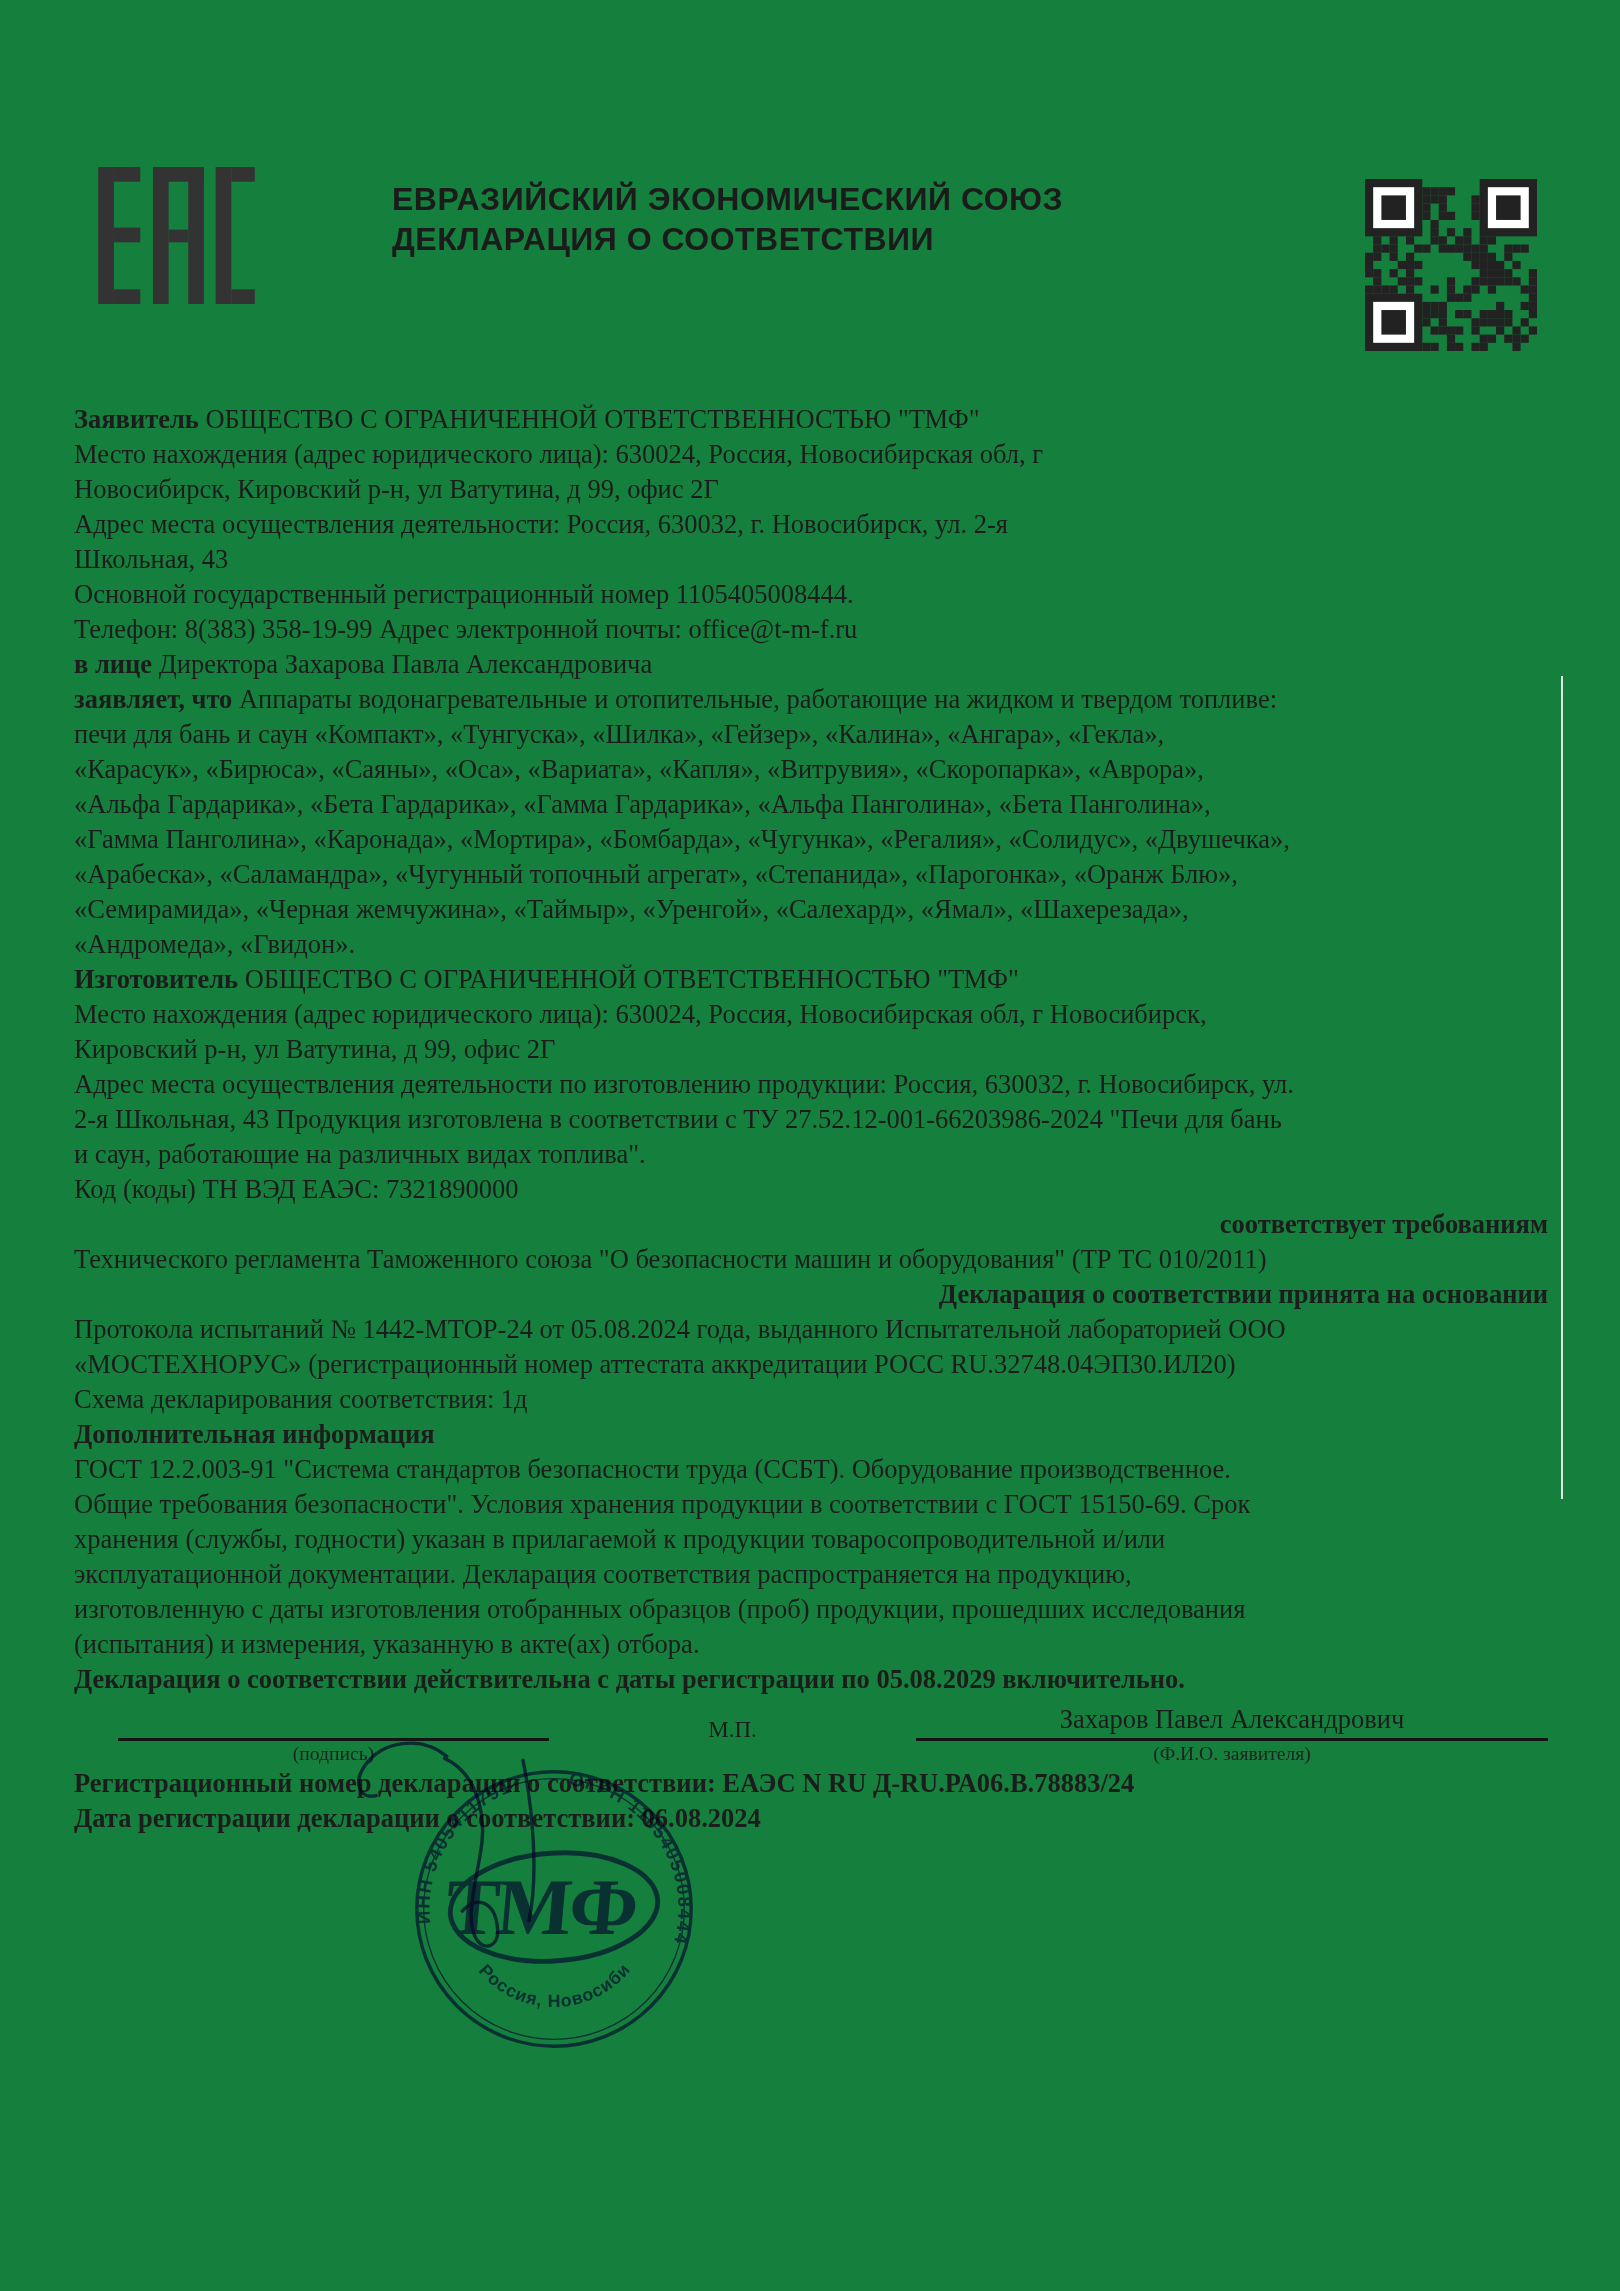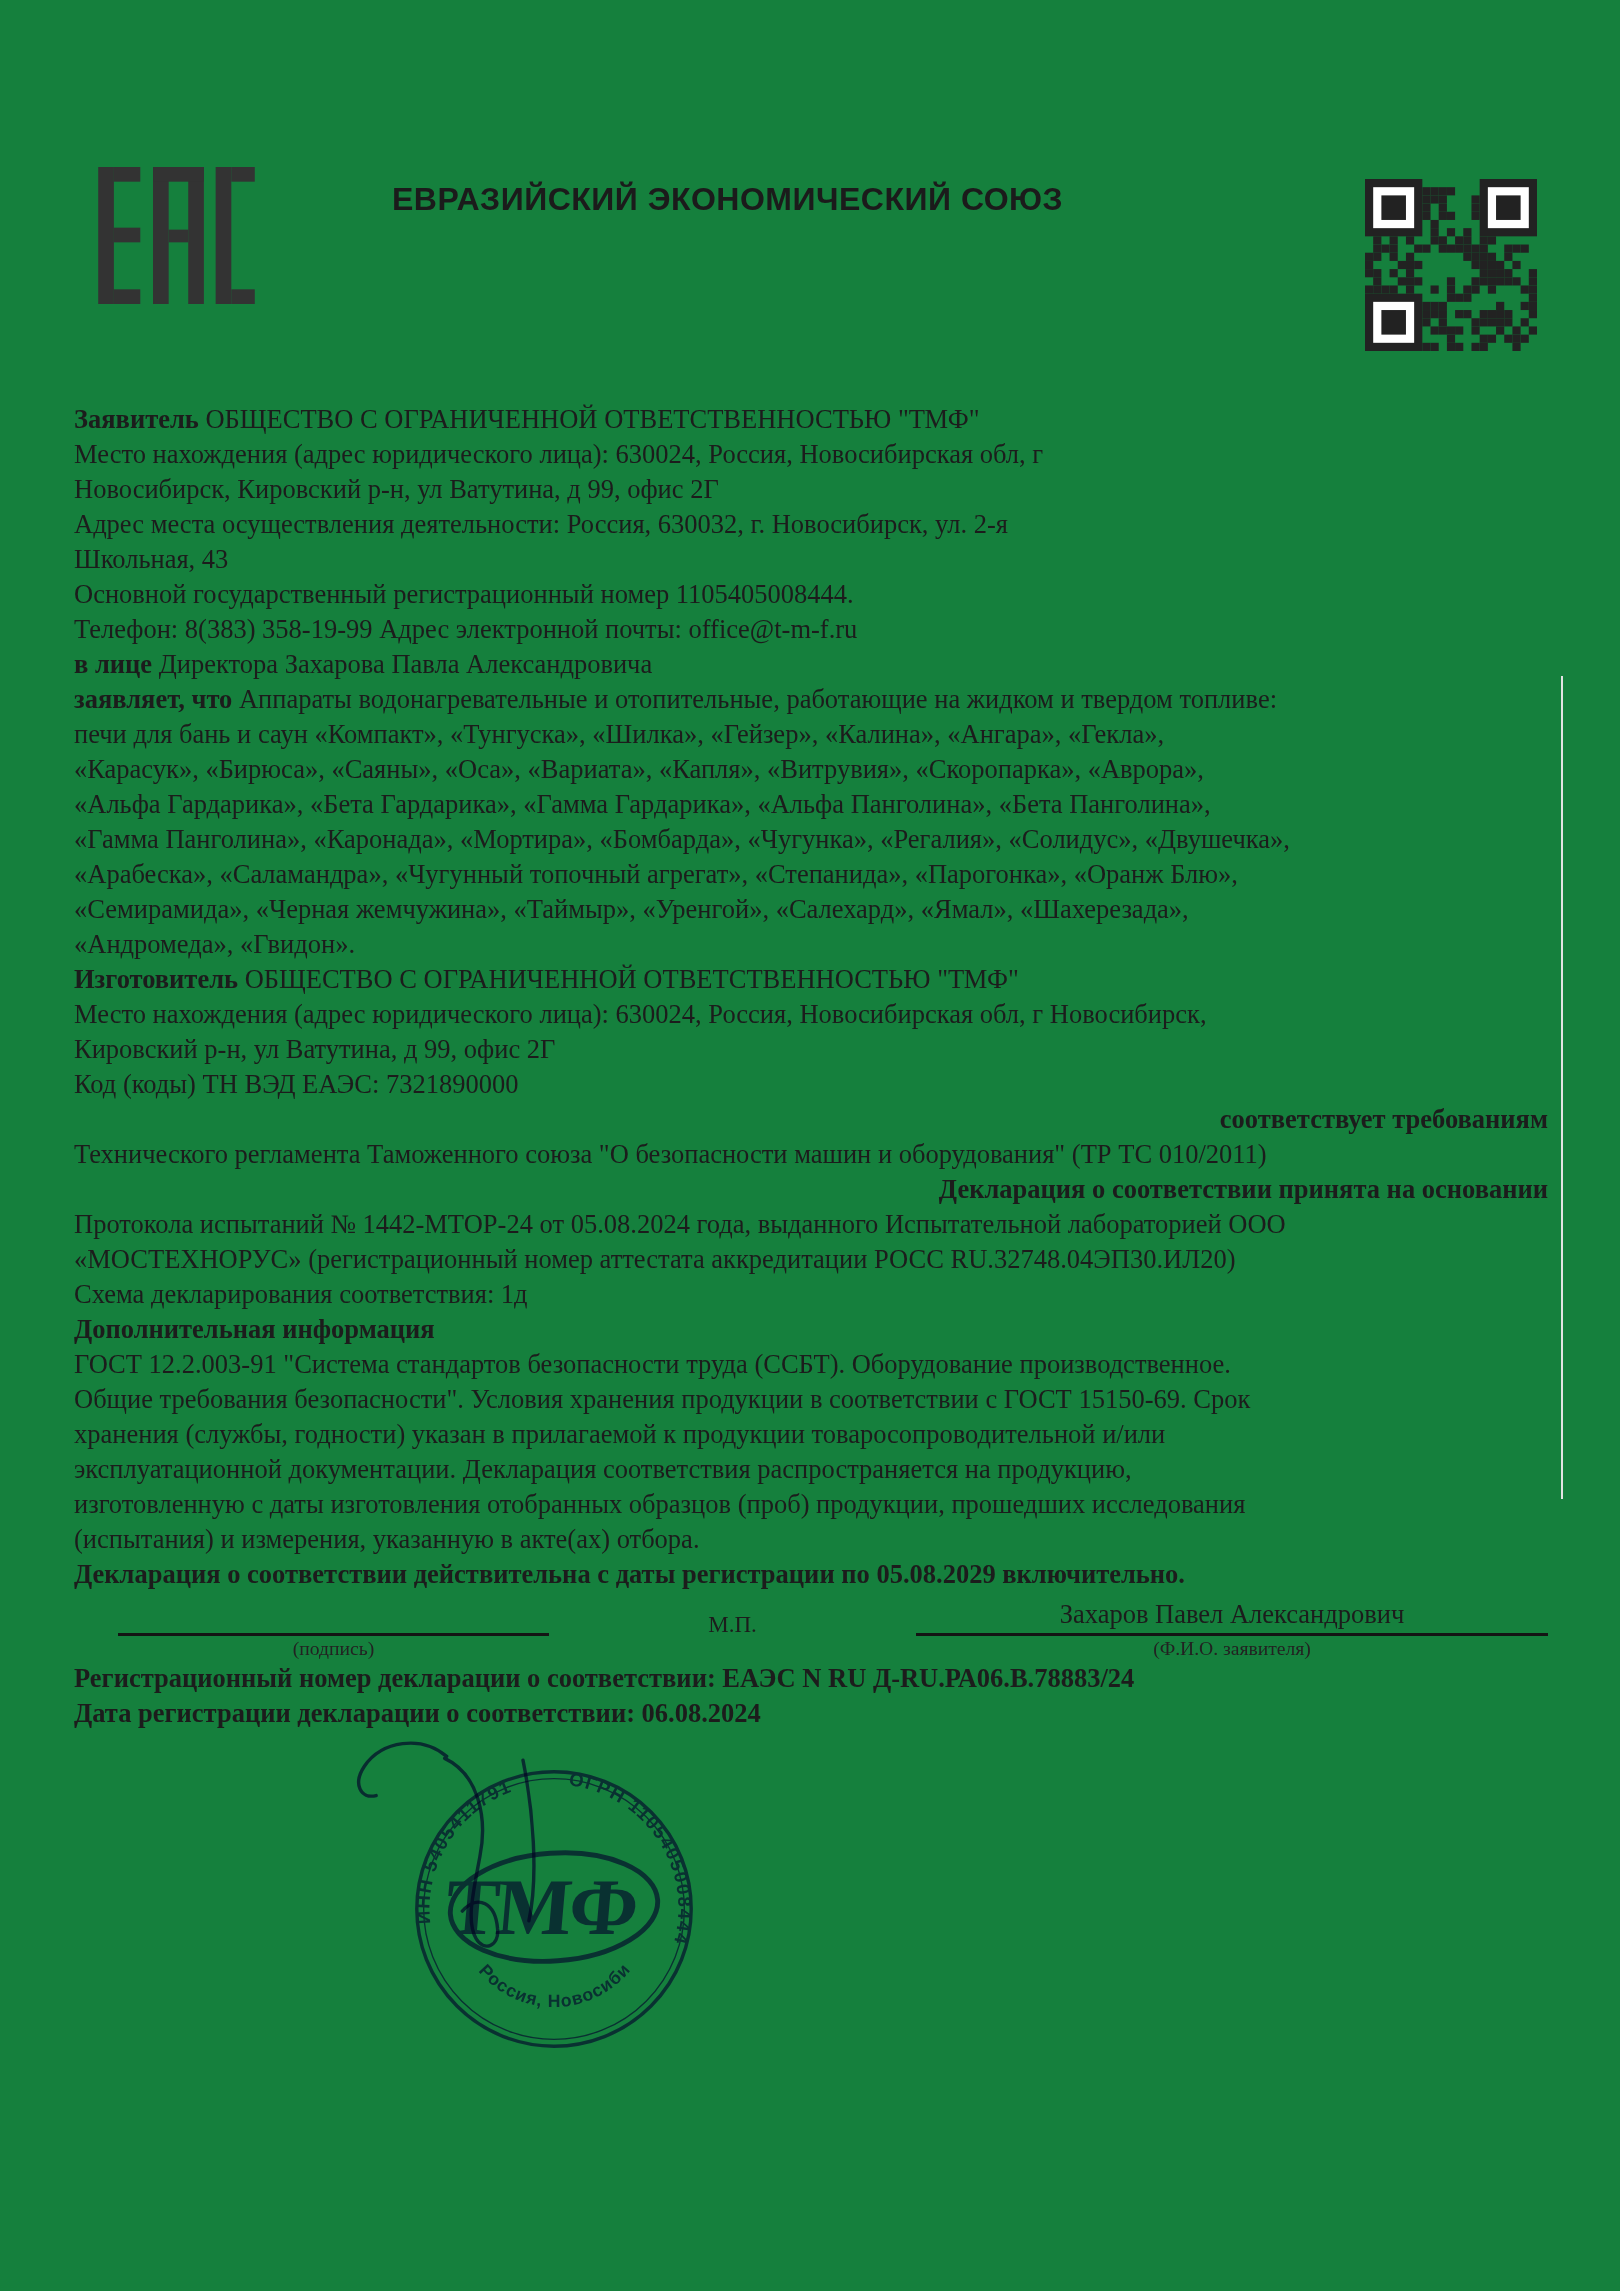--- a/index.html
+++ b/index.html
@@ -105,20 +105,21 @@
         <rect x="72" y="64" width="20" height="13"></rect>
 
         <rect x="120" y="0" width="16" height="140"></rect>
         <rect x="136" y="0" width="24" height="15"></rect>
         <rect x="136" y="125" width="24" height="15"></rect>
       </g>
     </svg>
 
     <div class="title-block">
       <div>ЕВРАЗИЙСКИЙ ЭКОНОМИЧЕСКИЙ СОЮЗ</div>
+      <div>ДЕКЛАРАЦИЯ О СООТВЕТСТВИИ</div>
     </div>
 
     <svg class="qr" viewBox="0 0 168 168" xmlns="http://www.w3.org/2000/svg">
       <g id="qr-modules" fill="#222222">
           <rect x="0" y="0" width="56" height="56"></rect>
           <rect x="8" y="8" width="40" height="40" fill="#ffffff"></rect>
           <rect x="16" y="16" width="24" height="24" fill="#222222"></rect>
           <rect x="112" y="0" width="56" height="56"></rect>
           <rect x="120" y="8" width="40" height="40" fill="#ffffff"></rect>
           <rect x="128" y="16" width="24" height="24" fill="#222222"></rect>
@@ -287,20 +288,23 @@
 «Карасук», «Бирюса», «Саяны», «Оса», «Вариата», «Капля», «Витрувия», «Скоропарка», «Аврора»,
 «Альфа Гардарика», «Бета Гардарика», «Гамма Гардарика», «Альфа Панголина», «Бета Панголина»,
 «Гамма Панголина», «Каронада», «Мортира», «Бомбарда», «Чугунка», «Регалия», «Солидус», «Двушечка»,
 «Арабеска», «Саламандра», «Чугунный топочный агрегат», «Степанида», «Парогонка», «Оранж Блю»,
 «Семирамида», «Черная жемчужина», «Таймыр», «Уренгой», «Салехард», «Ямал», «Шахерезада»,
 «Андромеда», «Гвидон».</span></p>
 
     <p class="mt4"><b>Изготовитель</b><span> ОБЩЕСТВО С ОГРАНИЧЕННОЙ ОТВЕТСТВЕННОСТЬЮ "ТМФ"</span></p>
     <p>Место нахождения (адрес юридического лица): 630024, Россия, Новосибирская обл, г Новосибирск,
 Кировский р-н, ул Ватутина, д 99, офис 2Г</p>
+    <p>Адрес места осуществления деятельности по изготовлению продукции: Россия, 630032, г. Новосибирск, ул.
+2-я Школьная, 43 Продукция изготовлена в соответствии с ТУ 27.52.12-001-66203986-2024 "Печи для бань
+и саун, работающие на различных видах топлива".</p>
 
     <p class="mt10">Код (коды) ТН ВЭД ЕАЭС: 7321890000</p>
 
     <p class="mt8"><b>соответствует требованиям</b></p>
     <p>Технического регламента Таможенного союза "О безопасности машин и оборудования" (ТР ТС 010/2011)</p>
 
     <p class="mt8"><b>Декларация о соответствии принята на основании</b></p>
     <p>Протокола испытаний № 1442-МТОР-24 от 05.08.2024 года, выданного Испытательной лабораторией ООО
 «МОСТЕХНОРУС» (регистрационный номер аттестата аккредитации РОСС RU.32748.04ЭП30.ИЛ20)</p>
     <p>Схема декларирования соответствия: 1д</p>

